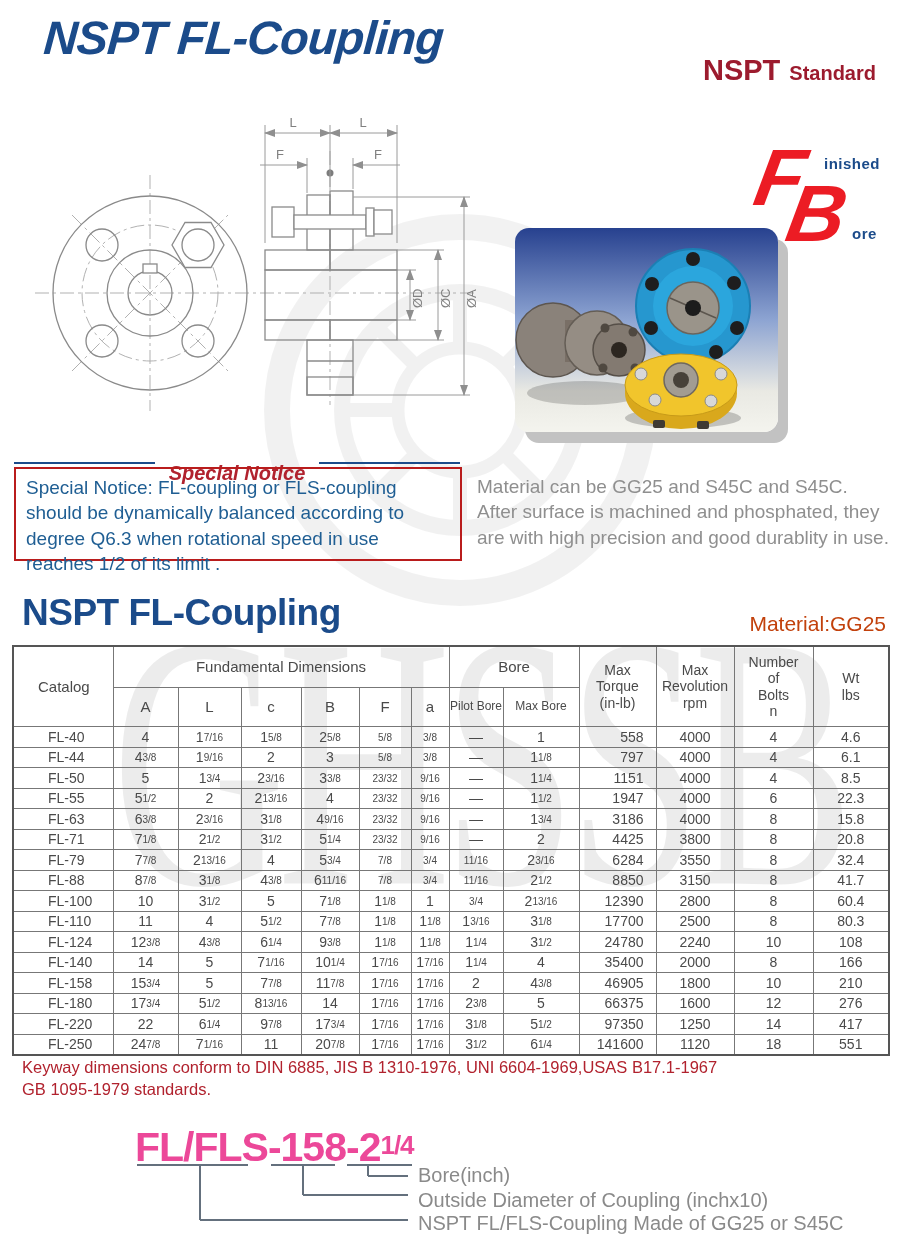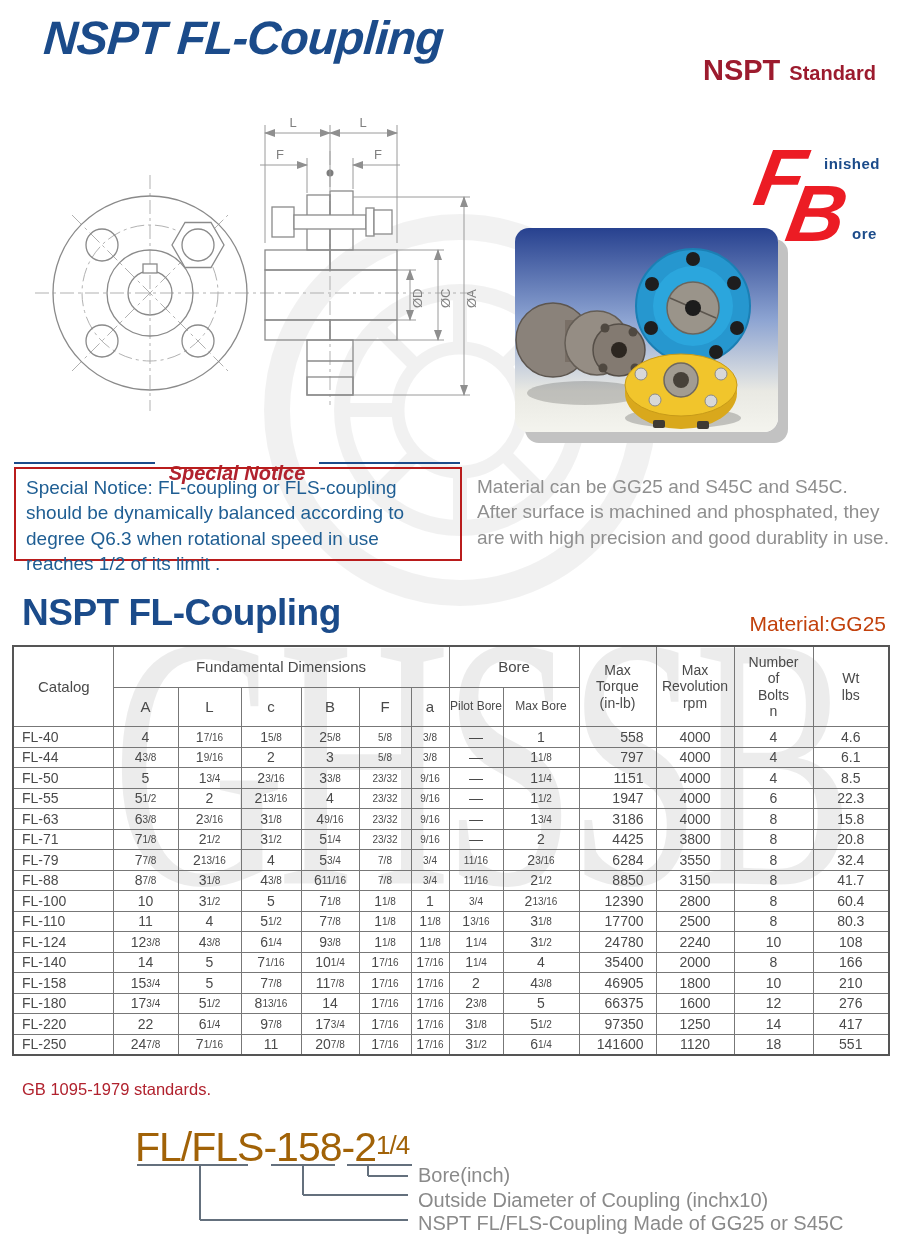--- a/index.html
+++ b/index.html
@@ -62,32 +62,32 @@
     width:876px;color:#4a4a4a;}
   .spec-table th,.spec-table td{border:1px solid #777;font-weight:normal;text-align:center;
     padding:0;overflow:hidden;white-space:nowrap;}
   .spec-table{border:2px solid #555;}
   .spec-table th{font-size:15px;line-height:1.15;}
   .spec-table .hrow1 th{height:40px;}
   .spec-table .hrow2 th{height:38px;}
   .spec-table th.sub-small{font-size:12px;}
   .spec-table th.mult{font-size:14px;}
   .spec-table td{height:19.5px;font-size:14px;}
-  .spec-table td.col-catalog{text-align:left;padding-left:8px;}
+  .spec-table td.col-catalog{text-align:left;padding-left:34px;}
   .spec-table th.h-catalog{text-align:left;padding-left:24px;}
   .spec-table td.col-max-torque{text-align:right;padding-right:12px;}
   .wh{font-size:14px;}
   .fr{font-size:10px;vertical-align:1px;}
 
   
   .keyway{position:absolute;left:22px;top:1056px;font-size:16.5px;color:#b1222e;line-height:1.35;}
 
   
-  .desig-code{position:absolute;left:135px;top:1124px;font-size:41px;font-weight:400;
-    color:#a16207;letter-spacing:-1px;white-space:nowrap;}
+  .desig-code{position:absolute;left:135px;top:1124px;font-size:41px;font-weight:700;
+    color:#ec4899;letter-spacing:-1px;white-space:nowrap;}
   .desig-frac{font-size:26px;vertical-align:7px;}
   .desig-lines{position:absolute;left:130px;top:1162px;}
   .desig-label{position:absolute;left:418px;font-size:20px;color:#8a8a8a;white-space:nowrap;}
   .dl-0{top:1164px;} .dl-1{top:1189px;} .dl-2{top:1212px;}
 </style>
 </head>
 <body>
 
 <div class="page">
 
@@ -562,21 +562,21 @@
             <td class="col-max-bore"><span class="wh">6</span><span class="fr">1/4</span></td>
             <td class="col-max-torque">141600</td>
             <td class="col-max-revolution">1120</td>
             <td class="col-num-bolts">18</td>
             <td class="col-weight">551</td>
           </tr>
         </tbody>
     </table>
 
     <div class="keyway">
-      <br>
+      <span>Keyway dimensions conform to DIN 6885, JIS B 1310-1976, UNI 6604-1969,USAS B17.1-1967</span><br>
       <span>GB 1095-1979 standards.</span>
     </div>
 
     <div class="desig-code">
       <span>FL/FLS-158-2</span><span class="desig-frac">1/4</span>
     </div>
     <svg class="desig-lines" width="760" height="70" viewBox="0 0 760 70">
       <g stroke="#64707d" stroke-width="2" fill="none">
         <line x1="7" y1="3" x2="118" y2="3"></line>
         <line x1="141" y1="3" x2="205" y2="3"></line>

